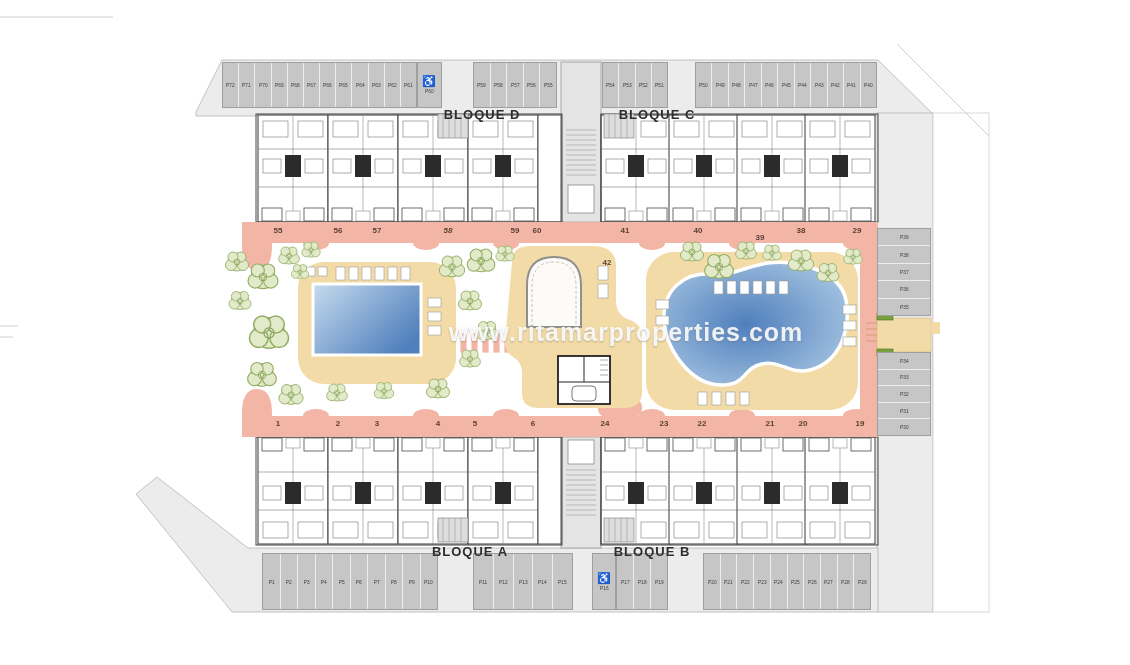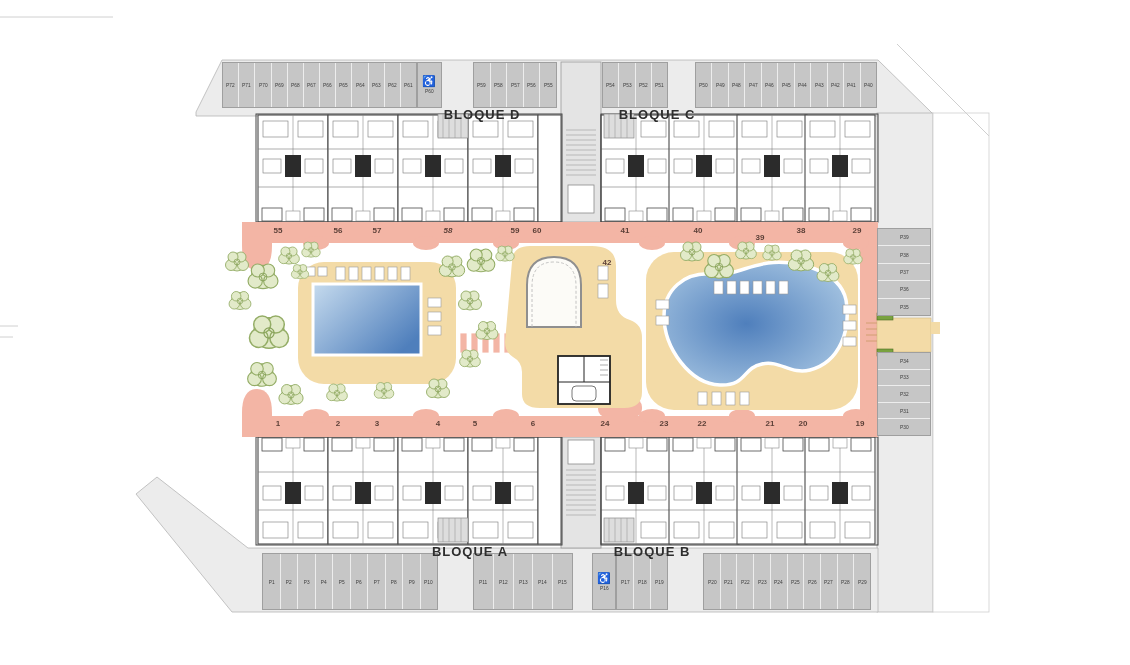--- a/index.html
+++ b/index.html
@@ -298,20 +298,21 @@
         <use href="#tree" transform="translate(828,273) scale(0.95)"></use>
     <use href="#tree" transform="translate(853,257) scale(0.8)"></use>
   </g>
 </svg>
 
   <div class="blk-label" style="left:482px;top:107px;">BLOQUE D</div>
   <div class="blk-label" style="left:657px;top:107px;">BLOQUE C</div>
   <div class="blk-label" style="left:470px;top:544px;">BLOQUE A</div>
   <div class="blk-label" style="left:652px;top:544px;">BLOQUE B</div>
 
+  <div class="watermark">www.ritamarproperties.com</div>
 
 <div class="pgroup h" style="left: 222px; top: 62px; width: 195px; height: 46px;">
       <div class="stall">
         <span class="stall-label">P72</span>
       </div>
       <div class="stall">
         <span class="stall-label">P71</span>
       </div>
       <div class="stall">
         <span class="stall-label">P70</span>

